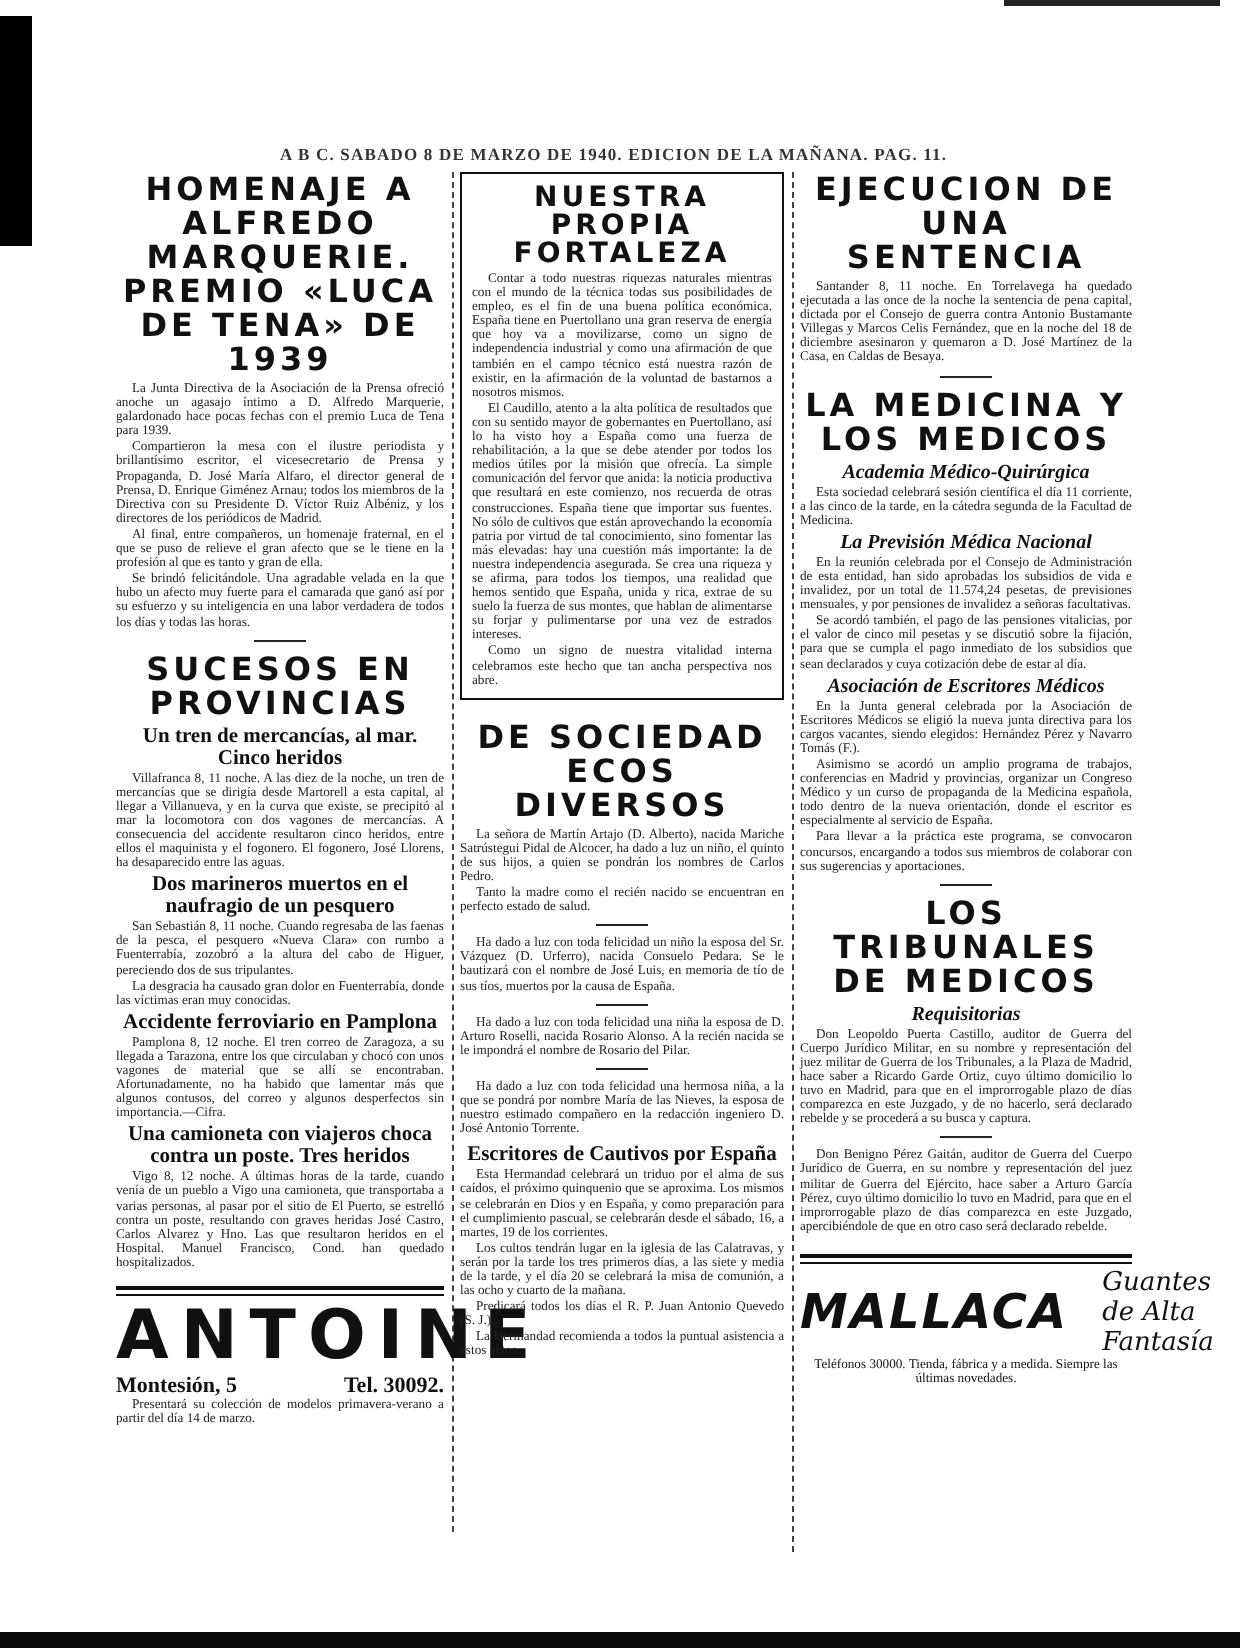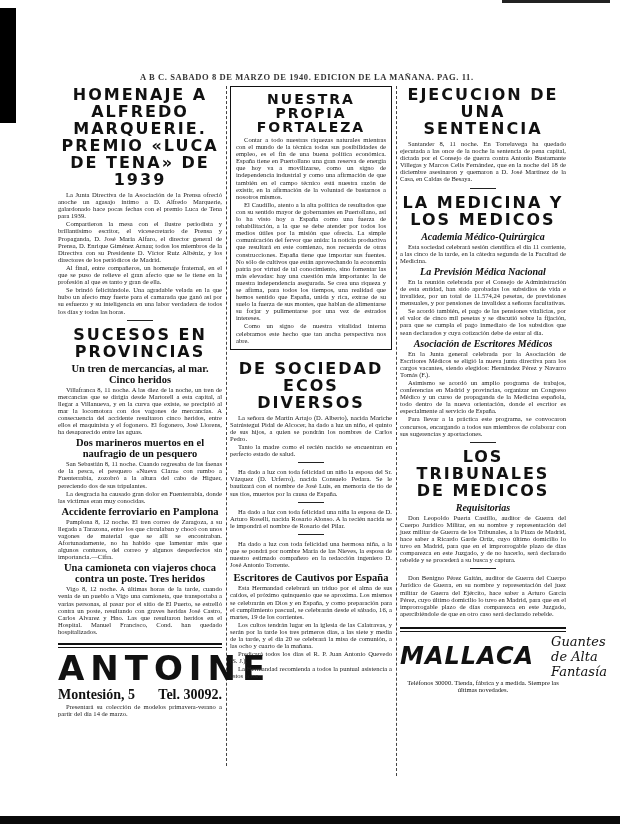--- a/index.html
+++ b/index.html
@@ -18,21 +18,21 @@
   .h-med { font-family: "DejaVu Sans", sans-serif; font-weight: bold; font-size: 14px; line-height: 14px; letter-spacing: 2px; text-align: center; margin: 2px 0; }
   .h-sub { font-family: "Liberation Serif", serif; font-weight: bold; font-size: 10.5px; line-height: 11px; text-align: center; margin: 2px 0 1px; }
   .h-italic { font-family: "Liberation Serif", serif; font-style: italic; font-weight: bold; font-size: 10px; text-align: center; margin: 2px 0 1px; }
   p.body { font-family: "Liberation Serif", serif; font-size: 6.6px; line-height: 7.1px; text-align: justify; text-indent: 8px; color: #222; margin-bottom: 1px; }
   .sep { width: 26px; height: 1px; background: #222; margin: 5px auto; }
   .box { border: 1.5px solid #111; padding: 3px 5px 4px; margin-bottom: 10px; }
   .ad-antoine { margin-top: 8px; }
   .ad-rule { height: 2px; background: #111; margin-bottom: 2px; }
   .ad-rule.thin { height: 1px; }
   .ad-brand { font-family: "DejaVu Sans", sans-serif; font-weight: bold; font-size: 34px; letter-spacing: 6px; text-align: center; line-height: 36px; }
-  .ad-line { display: flex; justify-content: space-between; font-family: "Liberation Serif", serif; font-size: 14px; font-weight: bold; margin-top: 1px; }
+  .ad-line { display: flex; justify-content: space-between; font-family: "Liberation Serif", serif; font-size: 11px; font-weight: bold; margin-top: 1px; }
   .ad-mallaca { margin-top: 10px; }
   .mallaca-brand { display: flex; align-items: center; gap: 17px; }
   .mallaca-brand .b1 { font-family: "DejaVu Sans", sans-serif; font-weight: bold; font-style: italic; font-size: 24px; letter-spacing: 1px; }
   .mallaca-brand .b2 { font-family: "DejaVu Serif", serif; font-style: italic; font-size: 13px; }
   .center-small { font-family: "Liberation Serif", serif; font-size: 6.6px; text-align: center; line-height: 7.5px; }
 </style>
 </head>
 <body>
 
 <div class="left-bar"></div>

